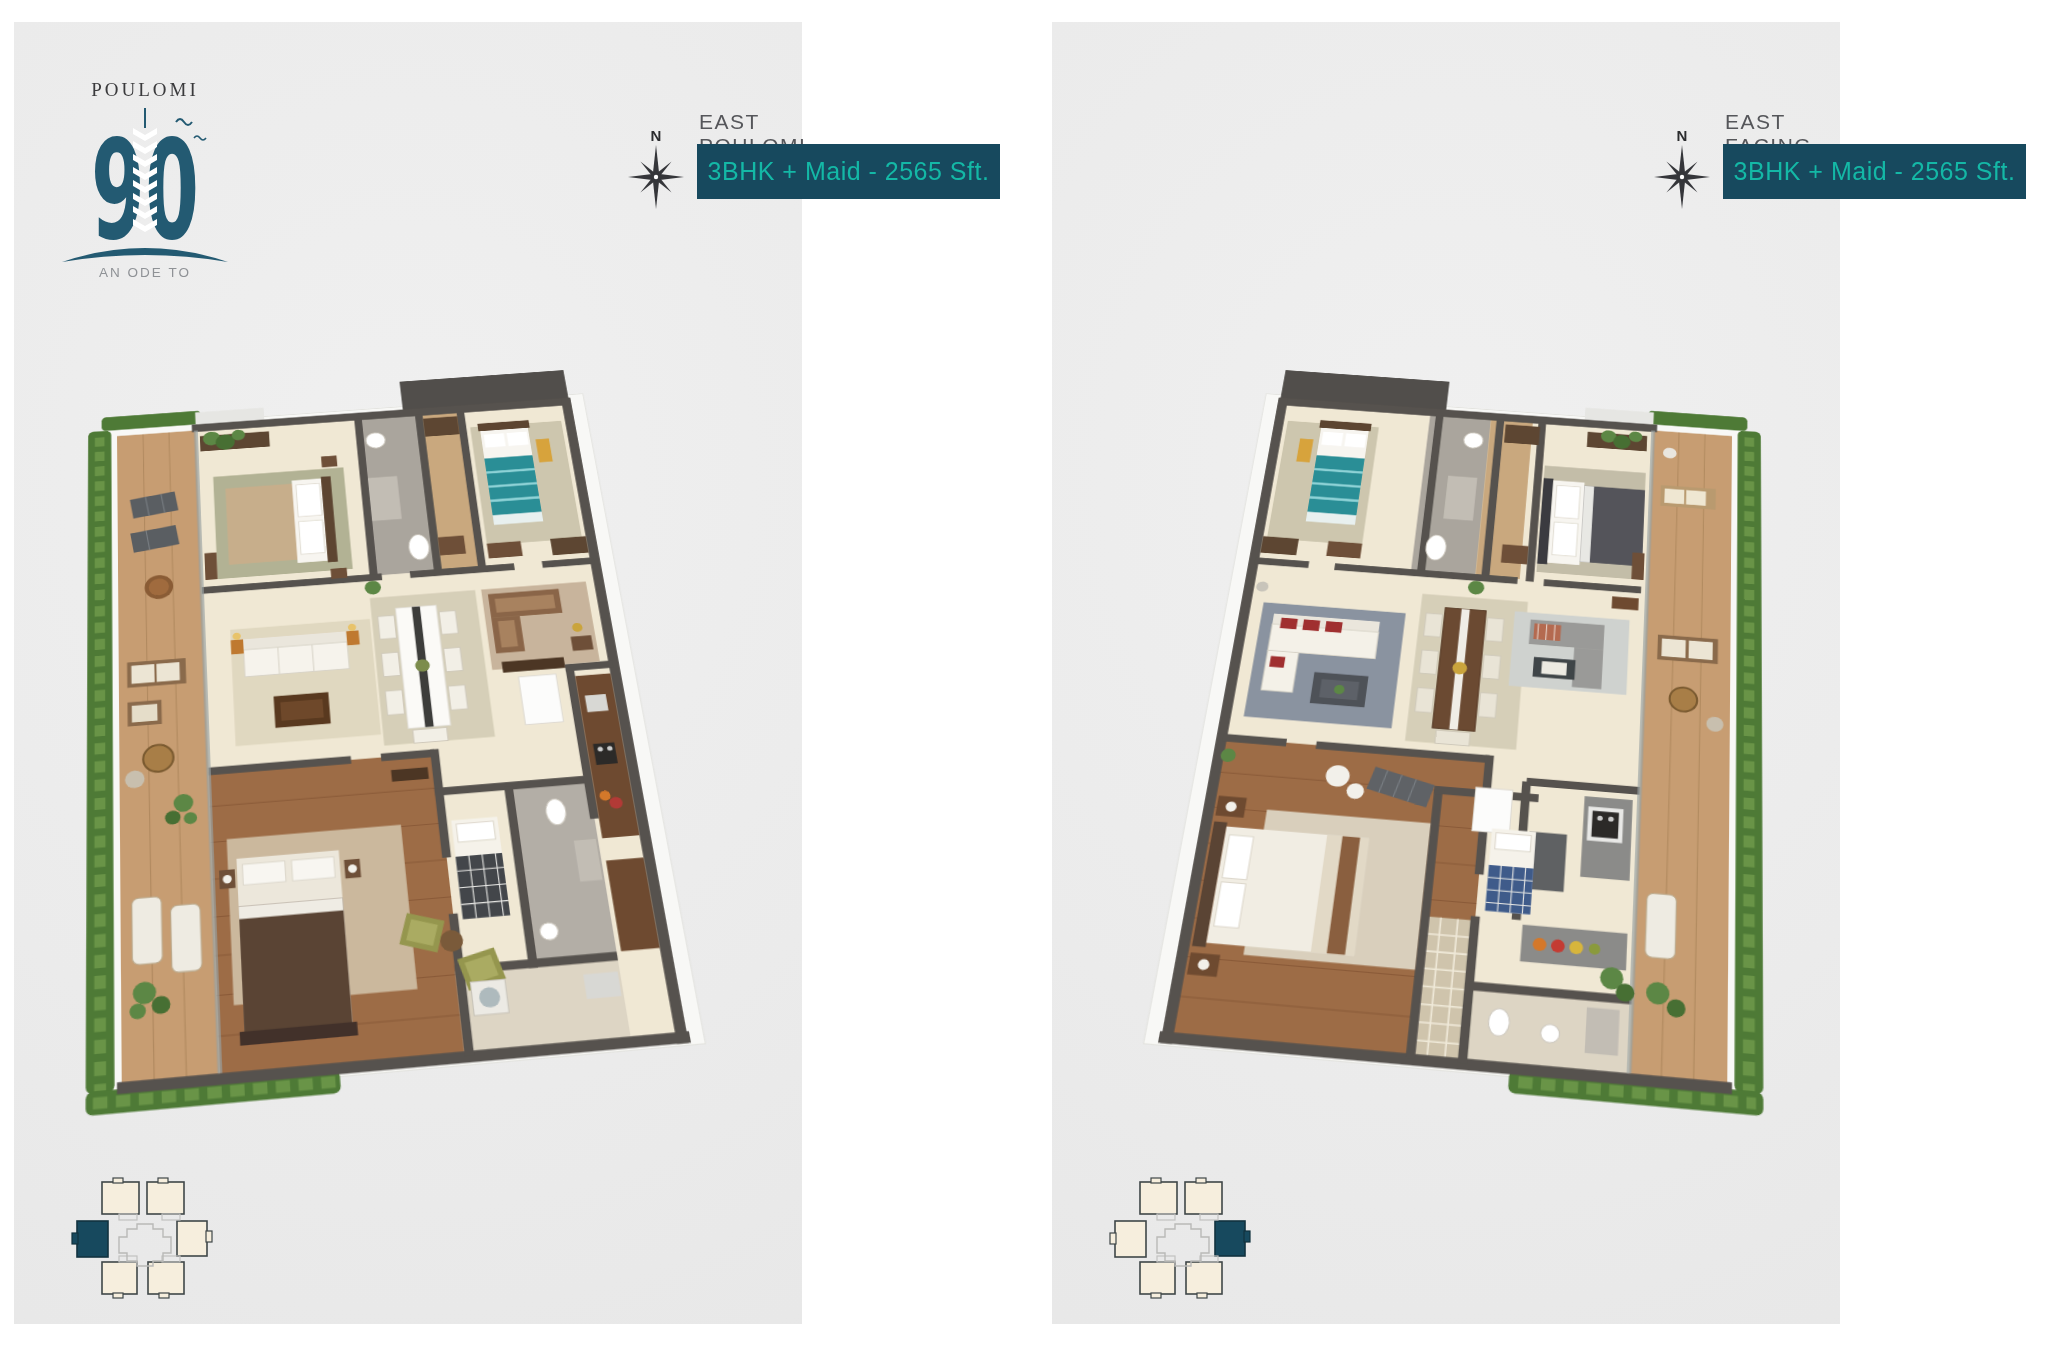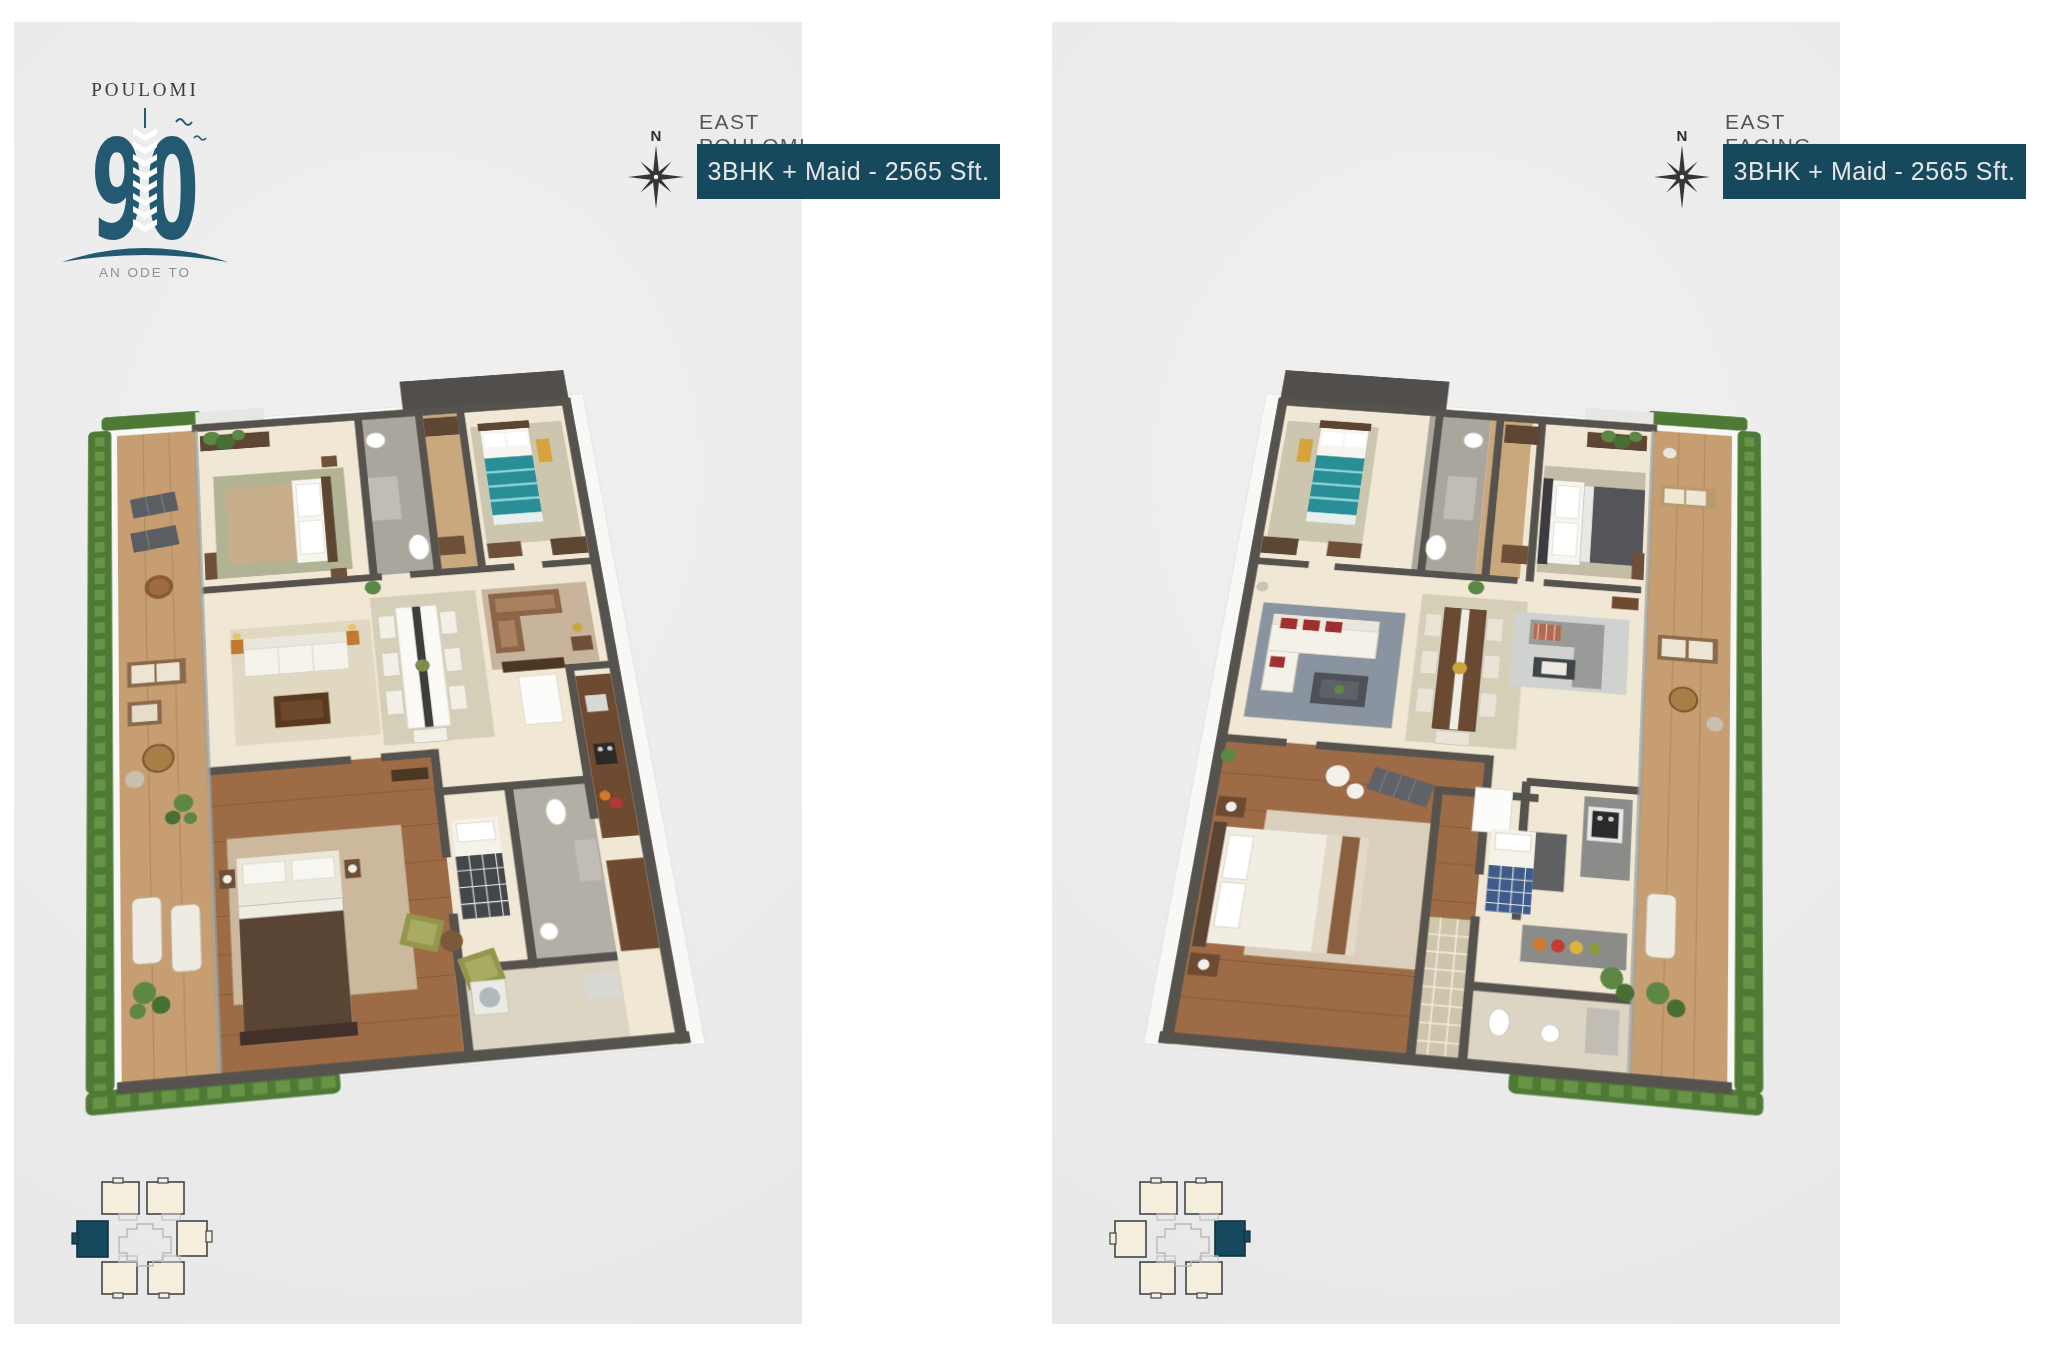--- a/index.html
+++ b/index.html
@@ -14,21 +14,21 @@
     background:radial-gradient(ellipse 120% 80% at 50% 35%, #f0f0f0 0%, #ebebeb 60%, #e7e7e7 100%);}
   .panel.east{left:14px}
   .panel.west{left:1052px}
 
   .logo{position:absolute;left:46px;top:44px;width:170px;height:215px}
 
   .facing-label{position:absolute;top:88px;font-size:21px;letter-spacing:1.5px;color:var(--text-gray)}
   .panel.east .facing-label{left:685px}
   .panel.west .facing-label{left:673px}
   .spec-banner{position:absolute;top:122px;width:303px;height:55px;background:var(--teal);
-    color:#e5e5e5;display:flex;align-items:center;justify-content:center;font-size:25px;letter-spacing:.5px}
+    color:#14b8a6;display:flex;align-items:center;justify-content:center;font-size:25px;letter-spacing:.5px}
   .panel.east .spec-banner{left:683px}
   .panel.west .spec-banner{left:671px}
 
   .compass{position:absolute;top:103px;width:60px;height:84px}
   .panel.east .compass{left:612px}
   .panel.west .compass{left:600px}
 
   .plan-stage{position:absolute;top:284px;left:0;width:986px;height:830px}
   .plan-shadow{position:absolute;top:640px;width:560px;height:110px;border-radius:50%;
     background:radial-gradient(ellipse, rgba(90,90,85,.14) 0%, rgba(90,90,85,0) 70%)}

